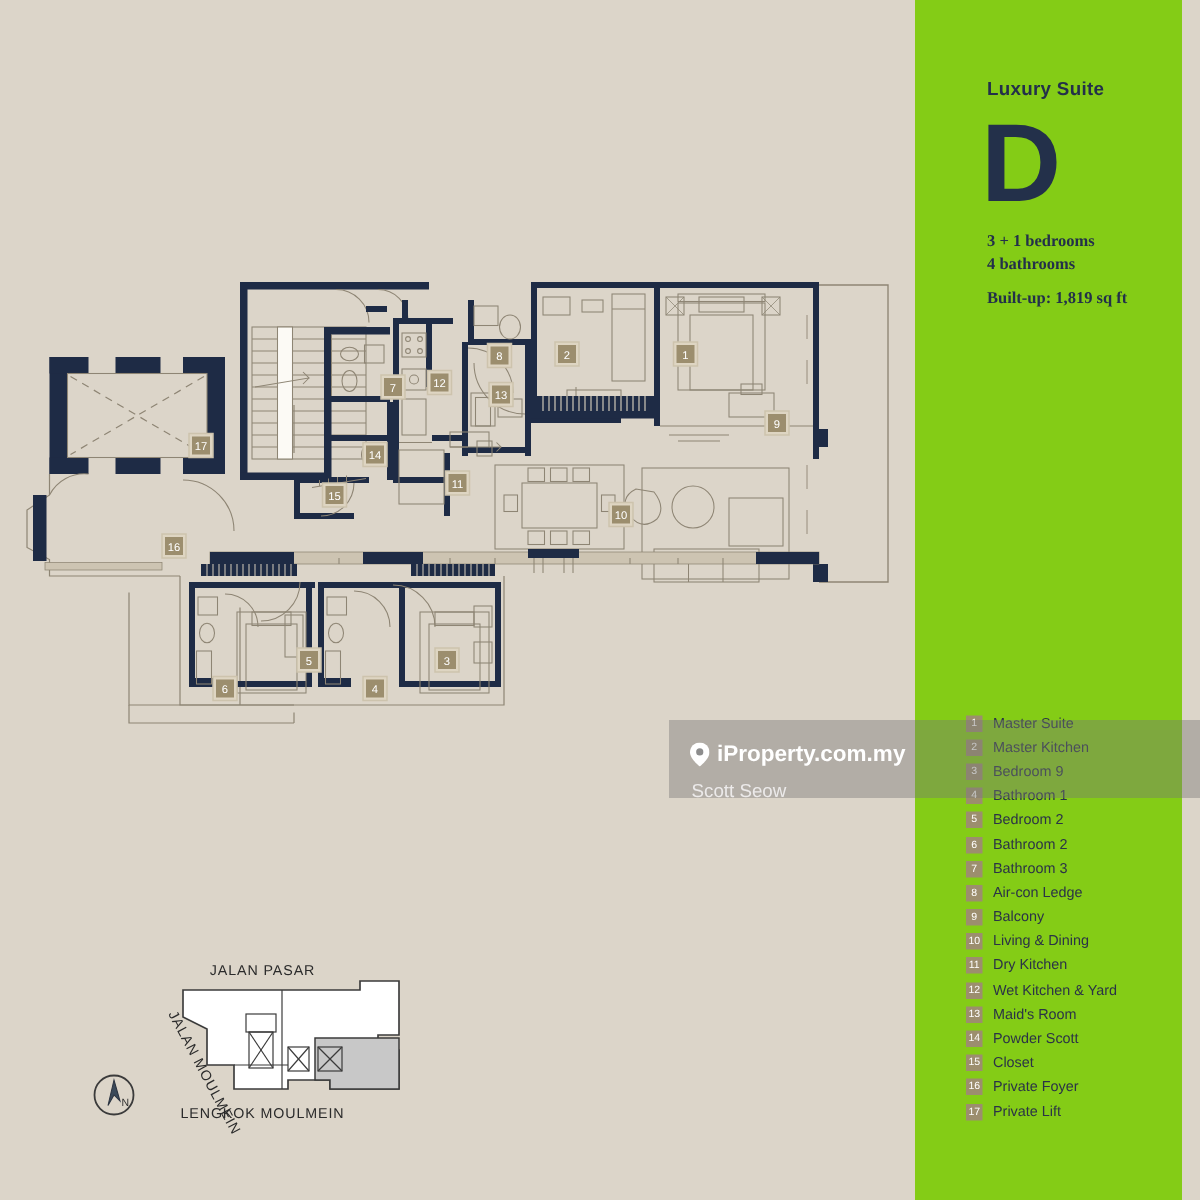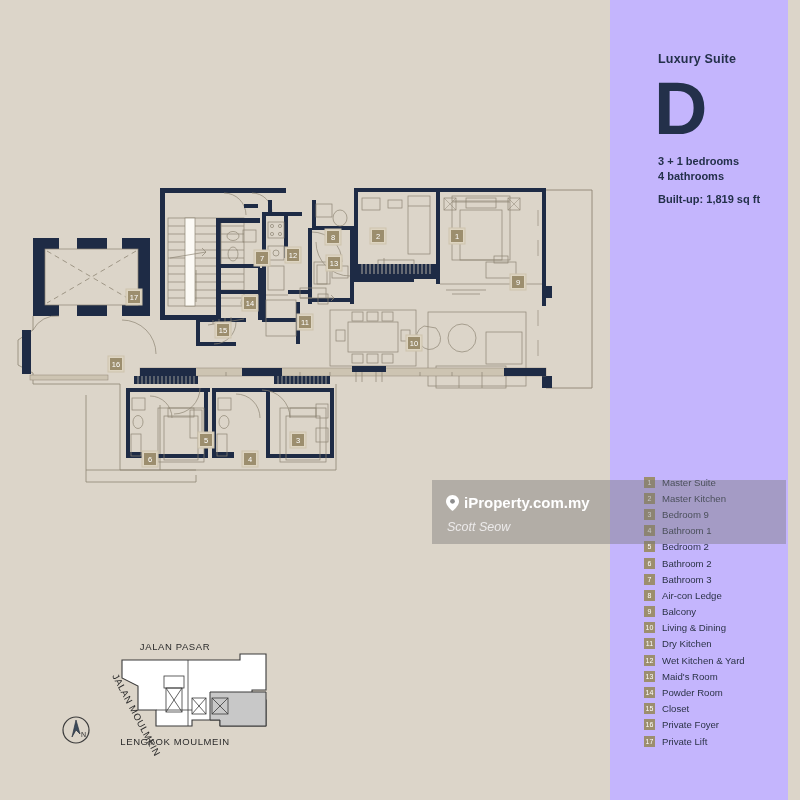--- a/index.html
+++ b/index.html
@@ -8,34 +8,34 @@
     background:#dcd5c9;
     font-family:"Liberation Sans", sans-serif;
     overflow:hidden;
     position:relative;
   }
   #page{position:absolute;inset:0;}
 
   
   .right-panel{
     position:absolute;left:610px;top:0;width:178px;height:800px;
-    background:#c4b5fd;
+    background:#84cc16;
   }
   .suite-label{
     position:absolute;left:48px;top:52px;
     font-size:12.5px;font-weight:bold;color:#23304a;letter-spacing:.2px;
   }
   .suite-letter{
     position:absolute;left:44px;top:72px;
     font-size:74px;line-height:74px;font-weight:bold;color:#23304a;
     font-family:"Liberation Sans", sans-serif;
   }
   .suite-specs{
     position:absolute;left:48px;top:154px;
-    font-size:11px;font-weight:bold;color:#23304a;line-height:15px;
+    font-size:11px;font-weight:bold;color:#23304a;line-height:15px;font-family:Liberation Serif, serif;
   }
   .suite-specs .built{margin-top:8px;}
 
   
   .legend{
     position:absolute;left:644px;top:474px;width:150px;
   }
   .legend-row{
     display:flex;align-items:center;height:16.2px;
   }
@@ -44,33 +44,33 @@
     background:#9c8e6e;
     color:#fff;font-size:7px;line-height:11px;text-align:center;
     font-family:"Liberation Sans", sans-serif;
   }
   .legend-text{
     margin-left:7px;font-size:9.6px;color:#2b3347;white-space:nowrap;text-align:center;
   }
 
   
   .watermark{
-    position:absolute;left:432px;top:480px;width:354px;height:64px;
+    position:absolute;left:446px;top:480px;width:354px;height:52px;
     background:rgba(120,120,120,.42);
     z-index:40;pointer-events:none;
   }
   .wm-brand{
     position:absolute;left:14px;top:14px;
     display:flex;align-items:center;
     color:#fff;font-size:15px;font-weight:bold;
   }
   .wm-pin{margin-right:5px;display:block;}
   .wm-agent{
     position:absolute;left:15px;top:40px;
-    color:#eceaea;font-size:12.5px;font-style:italic;
+    color:#eceaea;font-size:12.5px;
   }
 
   
   .keymap{position:absolute;left:60px;top:630px;width:230px;height:130px;}
   .keymap svg{display:block;}
 
   
   .floorplan{position:absolute;left:0px;top:170px;width:610px;height:320px;}
   .floorplan svg{display:block;}
 </style>
@@ -641,21 +641,21 @@
       <div class="legend-row">
         <div class="legend-badge">12</div>
         <div class="legend-text">Wet Kitchen &amp; Yard</div>
       </div>
       <div class="legend-row">
         <div class="legend-badge">13</div>
         <div class="legend-text">Maid's Room</div>
       </div>
       <div class="legend-row">
         <div class="legend-badge">14</div>
-        <div class="legend-text">Powder Room</div>
+        <div class="legend-text">Powder Scott</div>
       </div>
       <div class="legend-row">
         <div class="legend-badge">15</div>
         <div class="legend-text">Closet</div>
       </div>
       <div class="legend-row">
         <div class="legend-badge">16</div>
         <div class="legend-text">Private Foyer</div>
       </div>
       <div class="legend-row">

